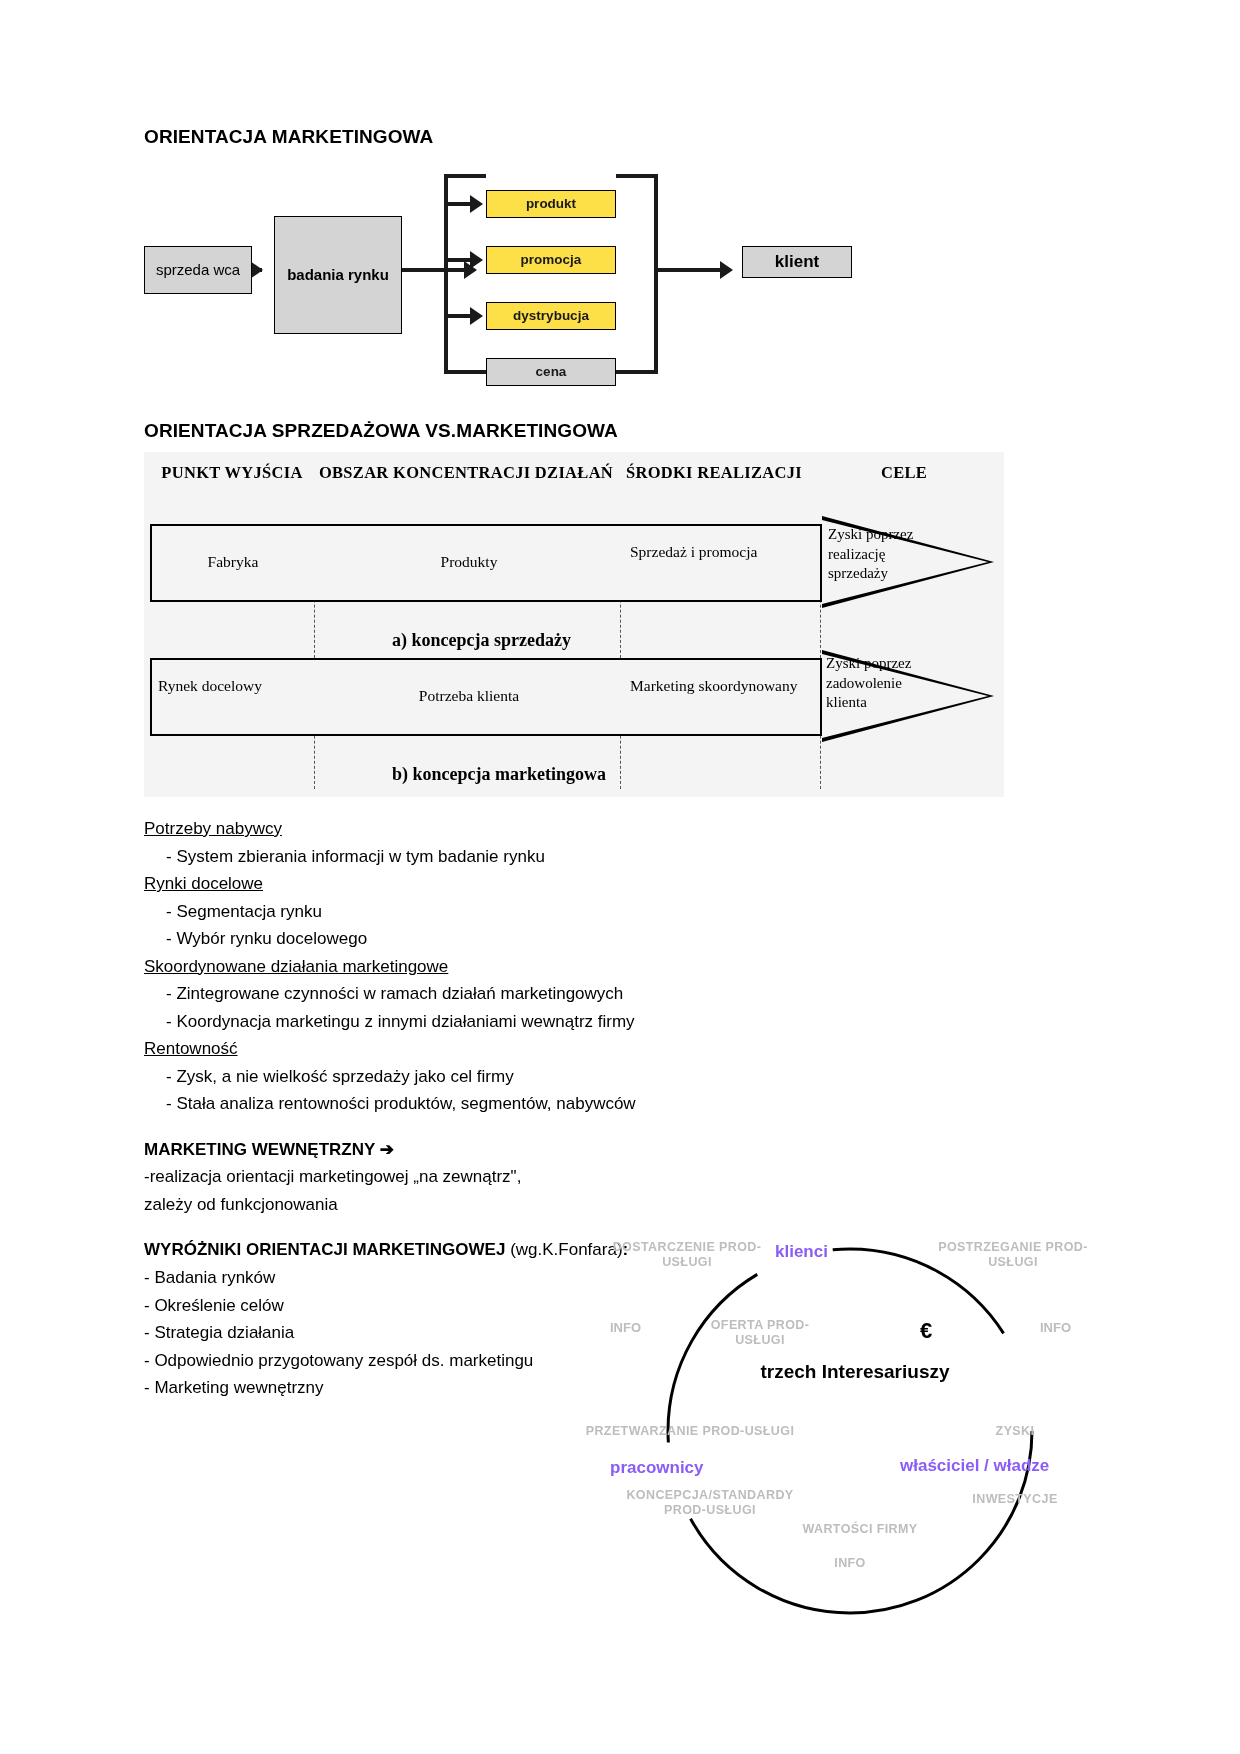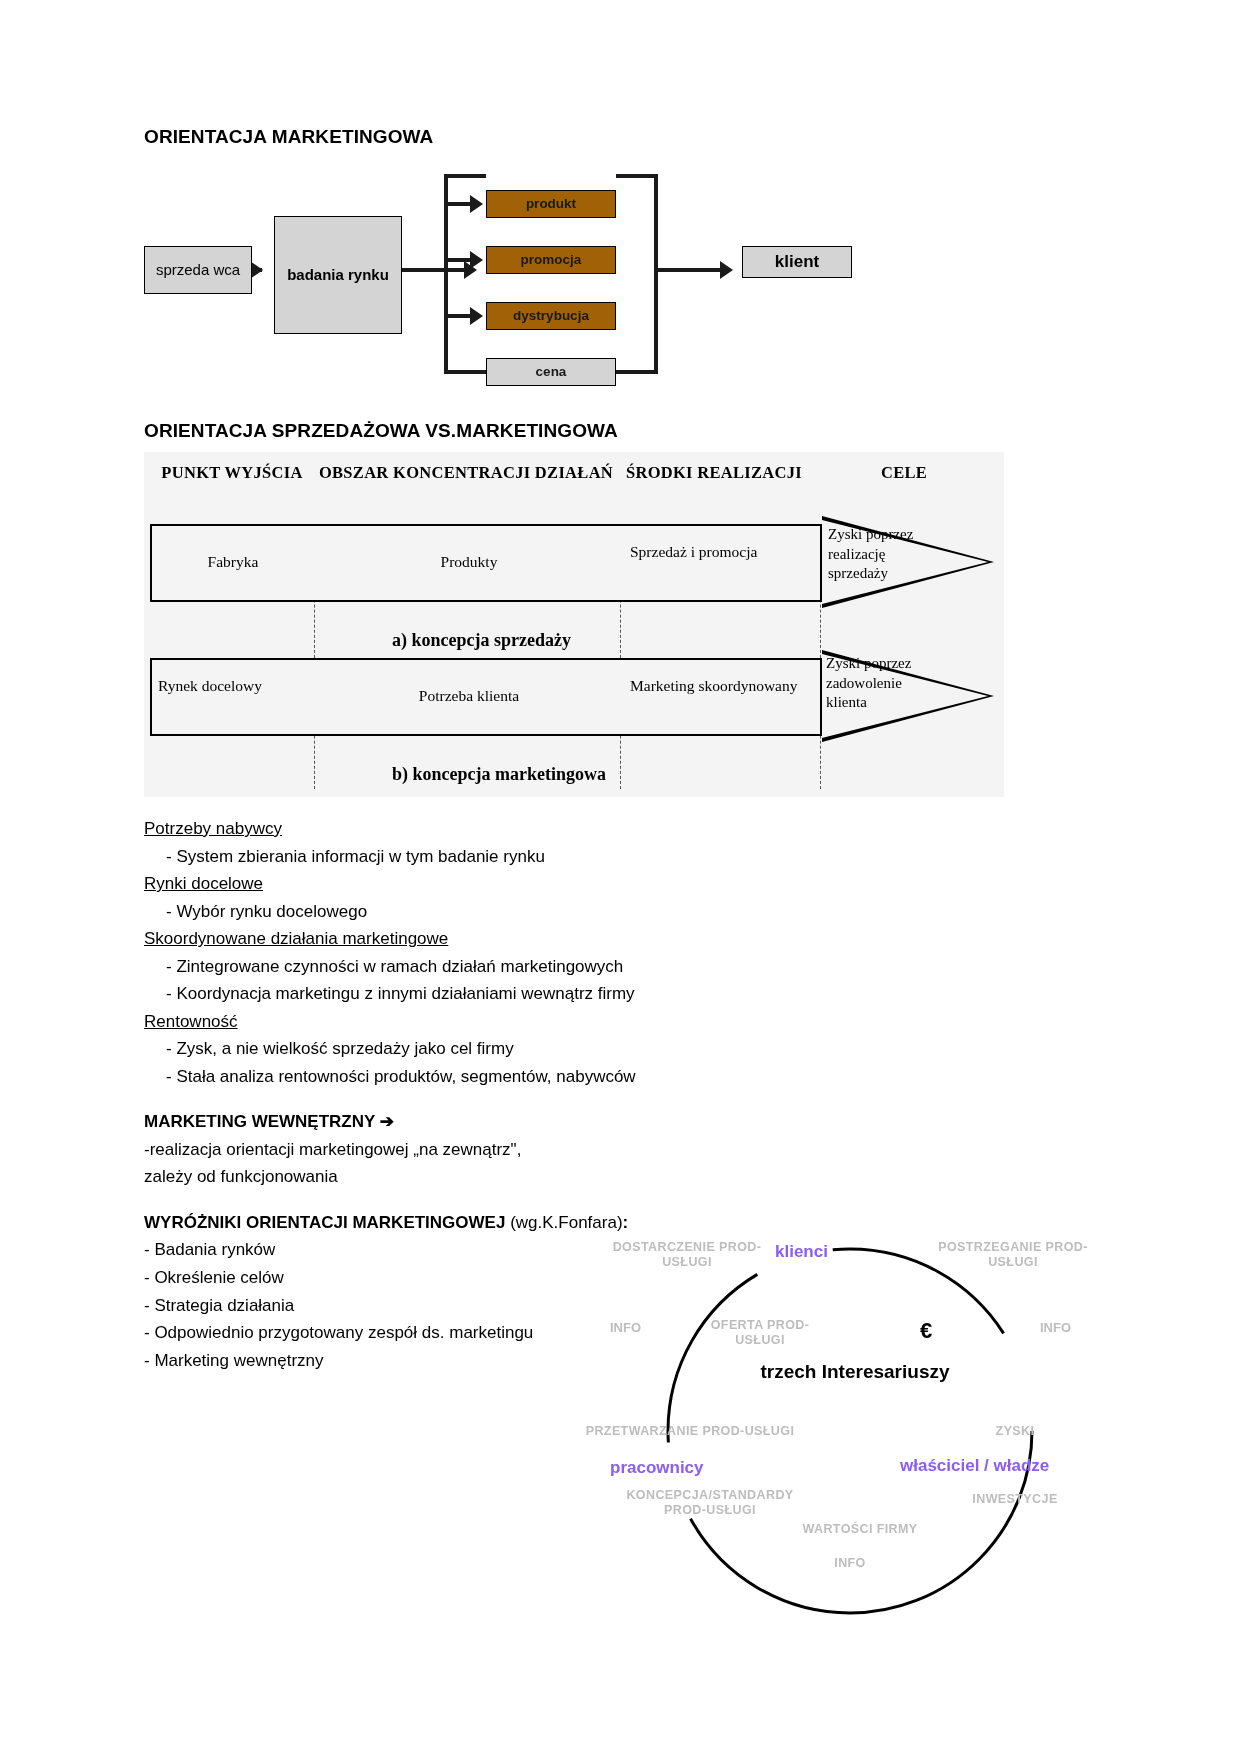--- a/index.html
+++ b/index.html
@@ -54,21 +54,21 @@
     justify-content: center;
     text-align: center;
     line-height: 1.15;
   }
   .box.small {
     font-size: 13.5px;
     font-weight: bold;
     color: #1a1a1a;
   }
   .box.white {
-    background: #a16207;
+    background: #fde047;
   }
   #d1-sprzedawca {
     left: 0px; top: 88px; width: 108px; height: 48px;
     font-size: 15px; font-weight: normal;
   }
   #d1-badania {
     left: 130px; top: 58px; width: 128px; height: 118px;
     font-size: 15px; font-weight: bold;
   }
   #d1-produkt { left: 342px; top: 32px; width: 130px; height: 28px; }
@@ -264,20 +264,21 @@
 
       <div class="d2-caption" style="left:248px; top:312px;">b) koncepcja marketingowa</div>
     </div>
 
     <div class="block">
 
       <div class="list-line u">Potrzeby nabywcy</div>
       <div class="list-line indent">- System zbierania informacji w tym badanie rynku</div>
 
       <div class="list-line u">Rynki docelowe</div>
+      <div class="list-line indent">- Segmentacja rynku</div>
       <div class="list-line indent">- Wybór rynku docelowego</div>
 
       <div class="list-line u">Skoordynowane działania marketingowe</div>
       <div class="list-line indent">- Zintegrowane czynności w ramach działań marketingowych</div>
       <div class="list-line indent">- Koordynacja marketingu z innymi działaniami wewnątrz firmy</div>
 
       <div class="list-line u">Rentowność</div>
       <div class="list-line indent">- Zysk, a nie wielkość sprzedaży jako cel firmy</div>
       <div class="list-line indent">- Stała analiza rentowności produktów, segmentów, nabywców</div>
     </div>

